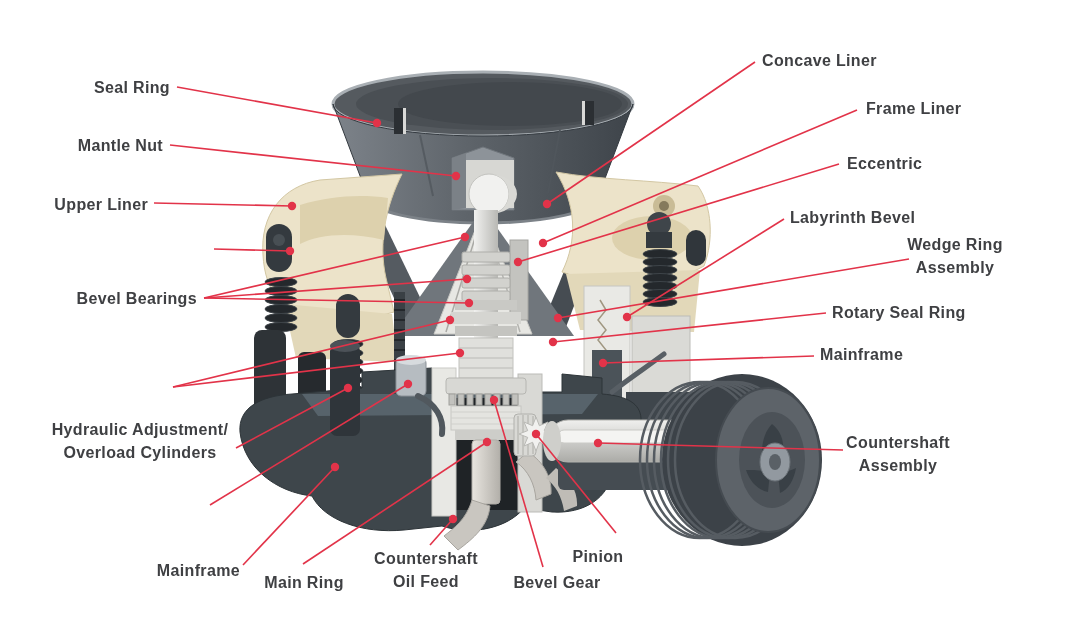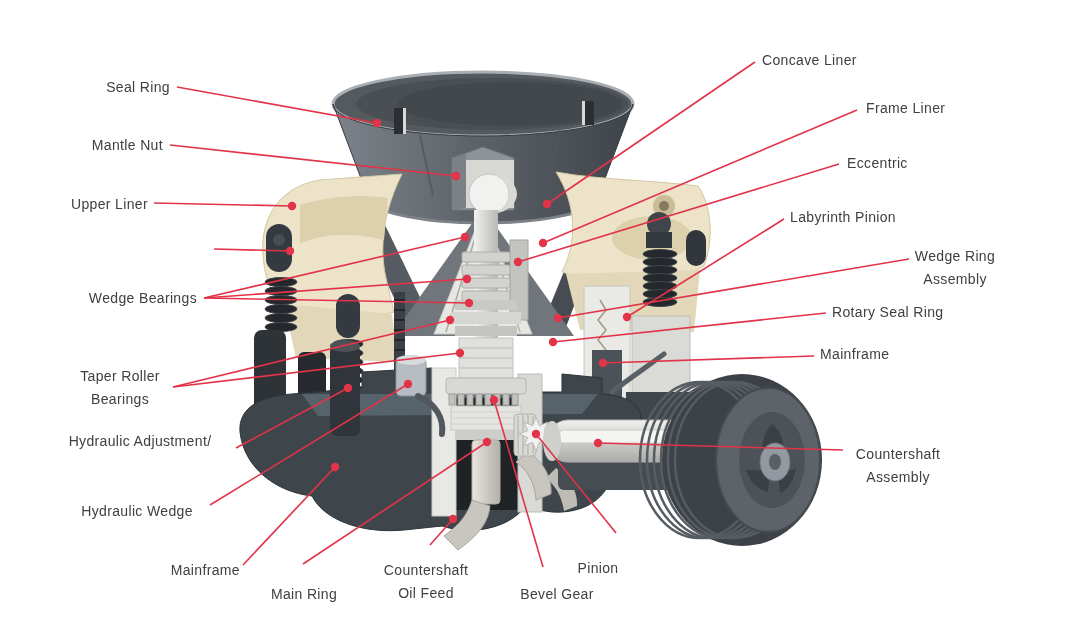--- a/index.html
+++ b/index.html
@@ -5,26 +5,26 @@
   html,body{margin:0;padding:0;background:#ffffff;}
   .stage{
     position:relative;width:1071px;height:642px;background:#ffffff;overflow:hidden;
     font-family:"Liberation Sans", sans-serif;
   }
   #machine-svg,#leader-svg{position:absolute;left:0;top:0;}
   #leader-svg{z-index:5;}
   #callout-layer{position:absolute;left:0;top:0;width:100%;height:100%;z-index:6;}
   .callout{
     position:absolute;
-    font-size:14px;line-height:23px;letter-spacing:.35px;
-    color:var(--label-color,#3f4043);white-space:nowrap;
+    font-size:16px;line-height:23px;letter-spacing:.35px;
+    color:var(--label-color,#3f4043);white-space:nowrap;font-weight:bold;
   }
   .callout.right{text-align:right;}
   .callout.left{text-align:left;}
-  .callout.center{transform:translateX(-50%);text-align:center;margin-top:12px;}
+  .callout.center{transform:translateX(-50%);text-align:center;}
   .leader-line{stroke:var(--leader-color,#e23349);stroke-width:1.6;fill:none;}
   .leader-dot{fill:var(--leader-color,#e23349);}
 </style>
 </head>
 <body>
 
 <div class="stage">
 
   <svg id="machine-svg" width="1071" height="642" viewBox="0 0 1071 642">
     <defs>
@@ -265,31 +265,27 @@
       <div class="callout right" style="right: 901px; top: 76px;">
         <div>Seal Ring</div>
       </div>
       <div class="callout right" style="right: 908px; top: 134px; margin-left: 23px;">
         <div>Mantle Nut</div>
       </div>
       <div class="callout right" style="right: 923px; top: 193px;">
         <div>Upper Liner</div>
       </div>
       <div class="callout right" style="right: 874px; top: 287px;">
-        <div>Wedge Bearings</div>
-      </div>
-      <div class="callout center" style="left: 120px; top: 353px;">
-        <div>Taper Roller</div>
-        <div>Bearings</div>
+        <div>Bevel Bearings</div>
       </div>
       <div class="callout center" style="left: 140px; top: 418px;">
         <div>Hydraulic Adjustment/</div>
+        <div>Overload Cylinders</div>
       </div>
       <div class="callout center" style="left: 137px; top: 488px;">
-        <div>Hydraulic Wedge</div>
       </div>
       <div class="callout right" style="right: 831px; top: 559px;">
         <div>Mainframe</div>
       </div>
       <div class="callout center" style="left: 304px; top: 571px;">
         <div>Main Ring</div>
       </div>
       <div class="callout center" style="left: 426px; top: 547px;">
         <div>Countershaft</div>
         <div>Oil Feed</div>
@@ -303,21 +299,21 @@
       <div class="callout left" style="left: 762px; top: 49px;">
         <div>Concave Liner</div>
       </div>
       <div class="callout left" style="left: 866px; top: 97px;">
         <div>Frame Liner</div>
       </div>
       <div class="callout left" style="left: 847px; top: 152px;">
         <div>Eccentric</div>
       </div>
       <div class="callout left" style="left: 790px; top: 206px;">
-        <div>Labyrinth Pinion</div>
+        <div>Labyrinth Bevel</div>
       </div>
       <div class="callout center" style="left: 955px; top: 233px;">
         <div>Wedge Ring</div>
         <div>Assembly</div>
       </div>
       <div class="callout left" style="left: 832px; top: 301px;">
         <div>Rotary Seal Ring</div>
       </div>
       <div class="callout left" style="left: 820px; top: 343px;">
         <div>Mainframe</div>

